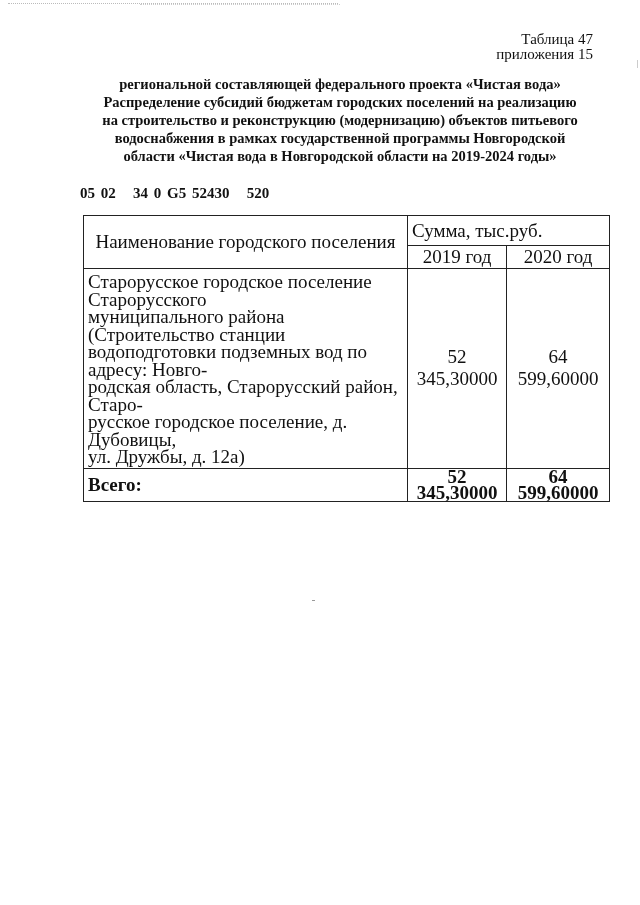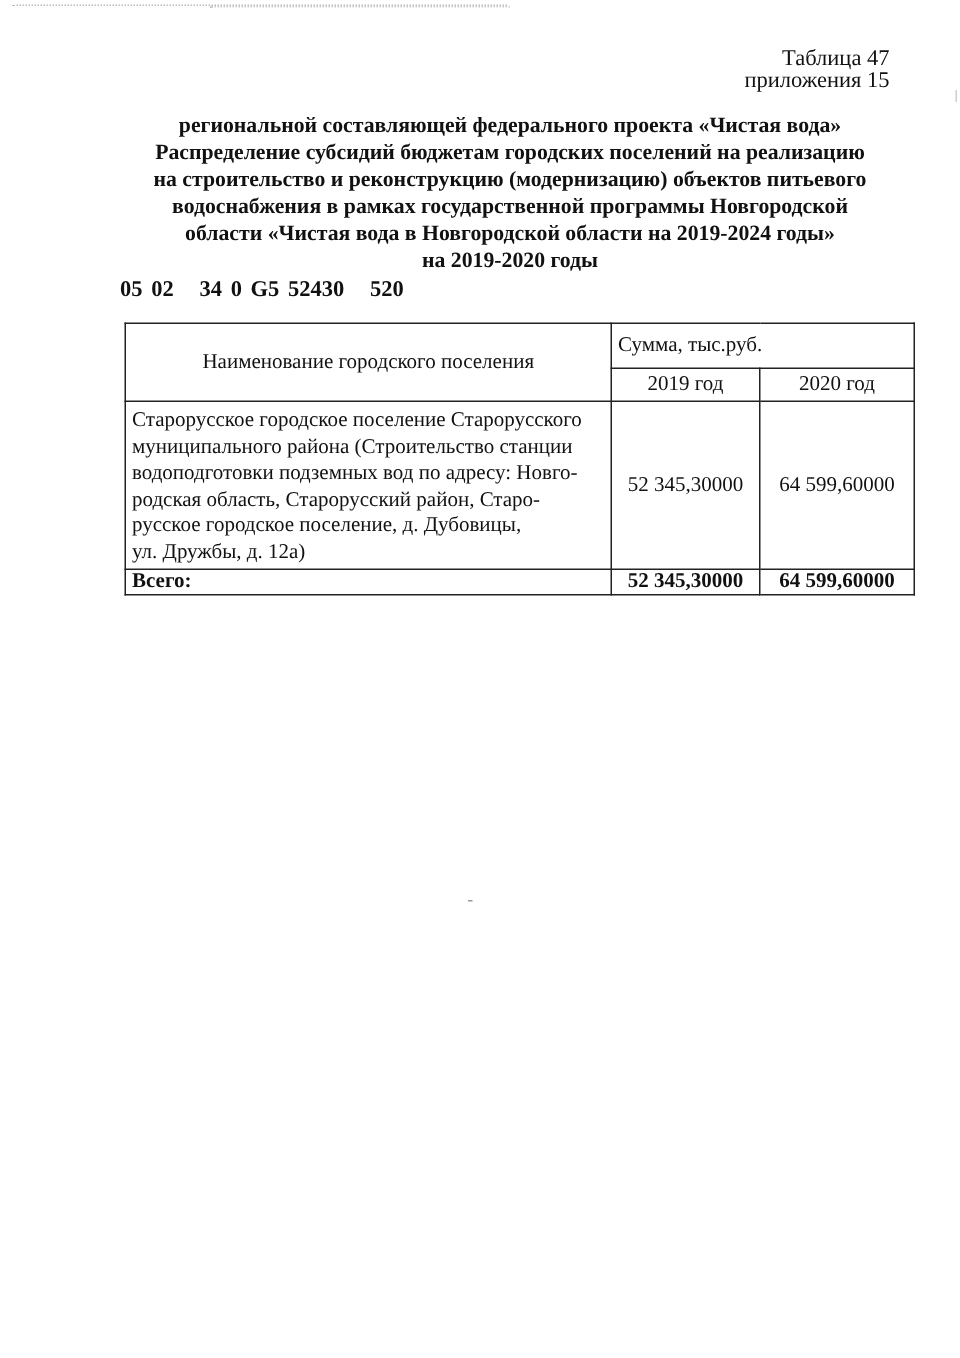--- a/index.html
+++ b/index.html
@@ -9,21 +9,21 @@
               border-top:1px dotted #bbb; }
   .scan-top2 { position:absolute; left:140px; top:4px; width:200px; height:1px;
                border-top:1px dotted #ccc; }
   .ref { position:absolute; right:47px; top:32px; text-align:right;
          font-size:15px; line-height:15px; }
   .title { position:absolute; left:80px; width:520px; top:75px; text-align:center;
            font-weight:bold; font-size:14.5px; line-height:18px; }
   .code { position:absolute; left:80px; width:520px; top:185px; text-align:left;
           font-weight:bold; font-size:15px; word-spacing:2px; }
   table { position:absolute; left:83px; top:215px; border-collapse:collapse;
-          font-size:14px; }
+          font-size:19px; }
   td { border:1px solid #222; padding:0 4px; }
   .c1 { width:315px; }
   .c2 { width:90px; text-align:center; }
   .c3 { width:94px; text-align:center; }
   .hdr { height:51px; text-align:center; }
   .sub1 { height:29px; }
   .sub2 { height:21px; }
   .body-name { line-height:17.5px; padding-top:4px; padding-bottom:2px; vertical-align:top; }
   .total td { font-weight:bold; height:16px; line-height:16px; }
   .dot { position:absolute; left:312px; top:600px; width:3px; height:1px; background:#999; }
@@ -40,21 +40,20 @@
   <div>Таблица 47</div>
   <div>приложения 15</div>
 </div>
 
 <div class="title">
   <div>региональной составляющей федерального проекта «Чистая вода»</div>
   <div>Распределение субсидий бюджетам городских поселений на реализацию</div>
   <div>на строительство и реконструкцию (модернизацию) объектов питьевого</div>
   <div>водоснабжения в рамках государственной программы Новгородской</div>
   <div>области «Чистая вода в Новгородской области на 2019-2024 годы»</div>
-  <div>на 2019-2020 годы</div>
 </div>
 <div class="code" style="white-space:pre">05 02   34 0 G5 52430   520</div>
 
 <table>
   <tbody>
       <tr>
     <td class="c1 hdr" rowspan="2">Наименование городского поселения</td>
     <td class="sub1" colspan="2">Сумма, тыс.руб.</td>
   </tr>
   <tr>

